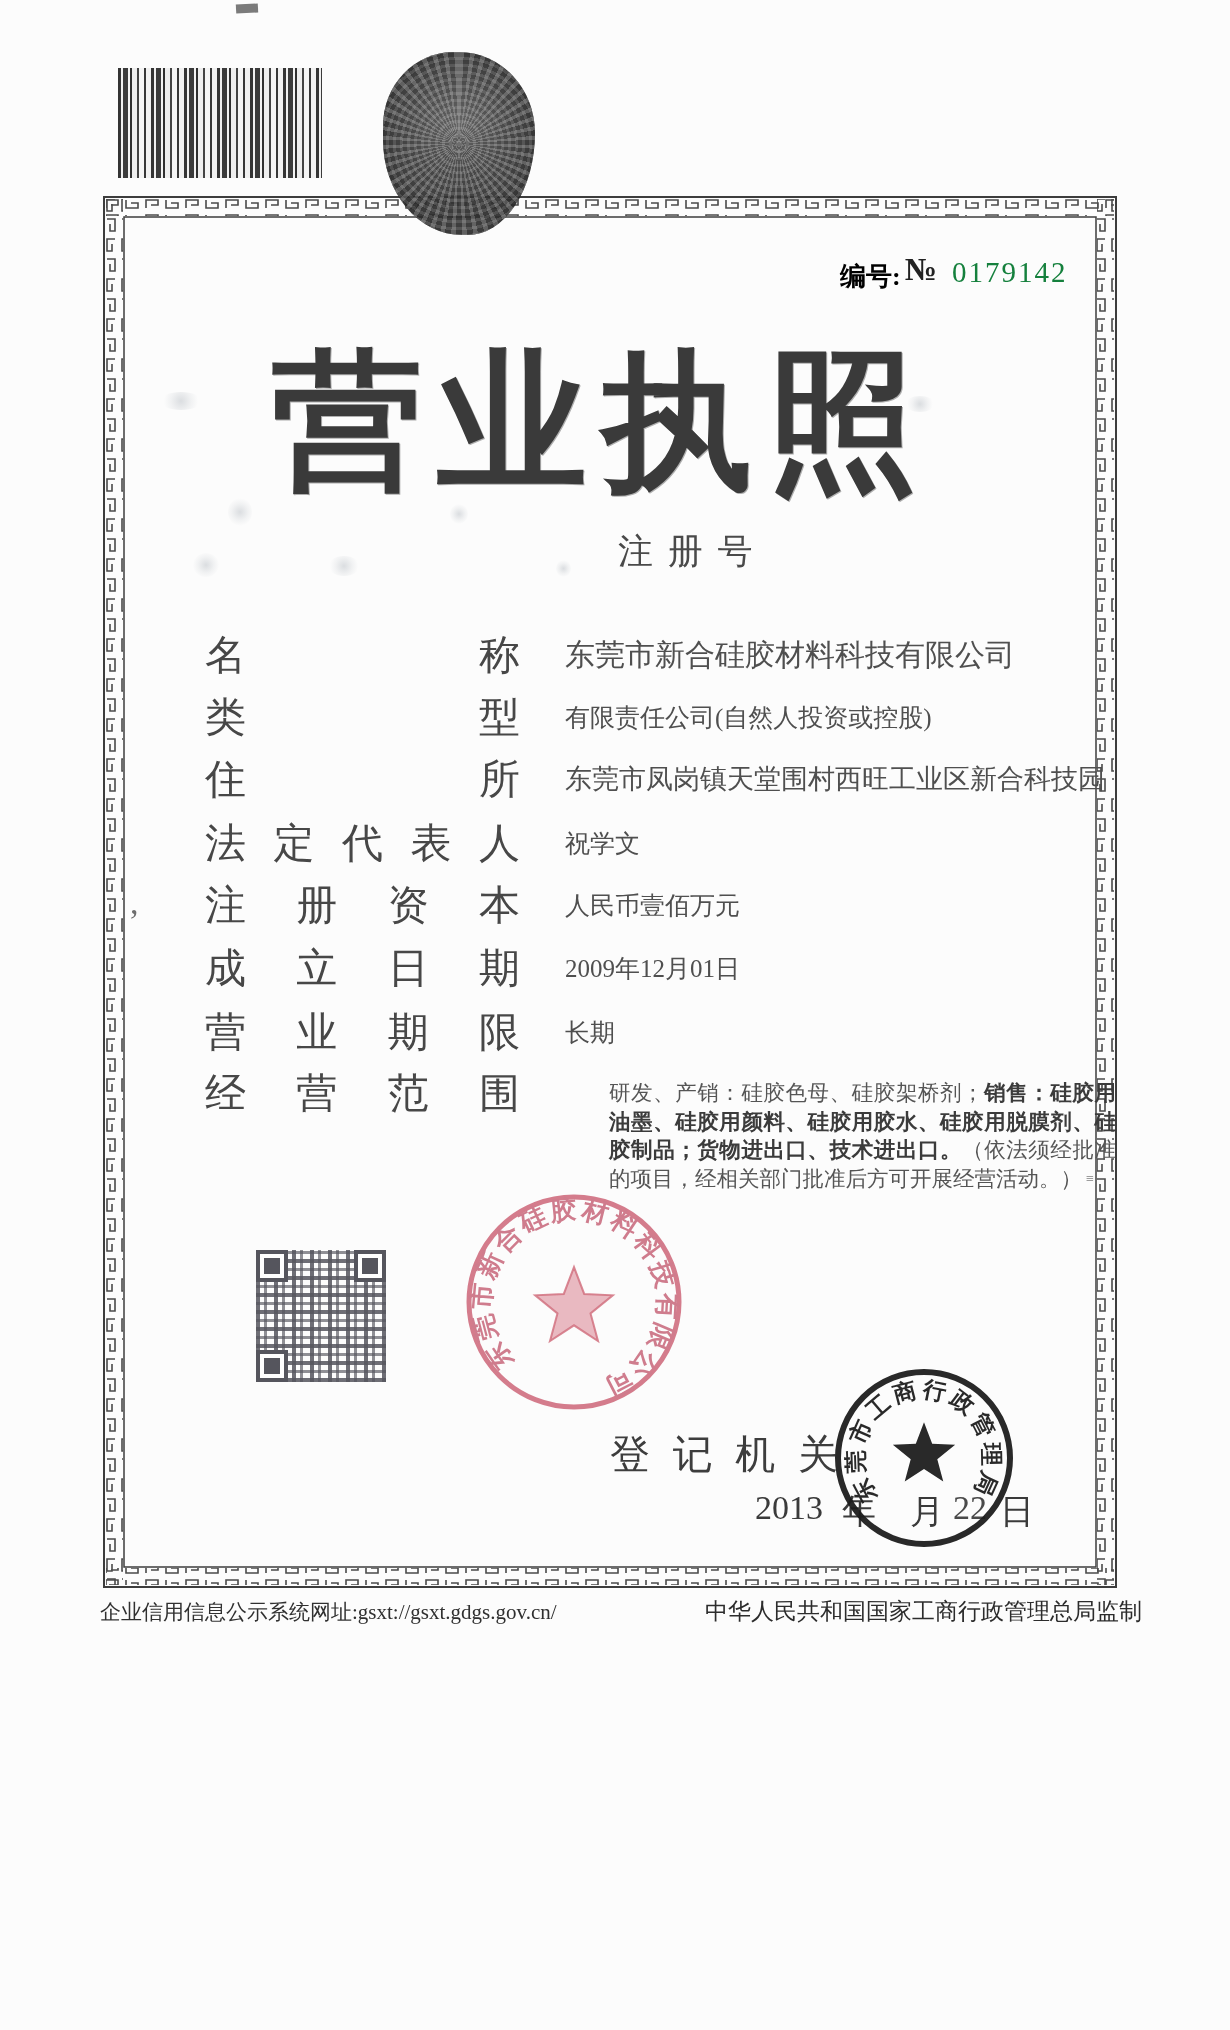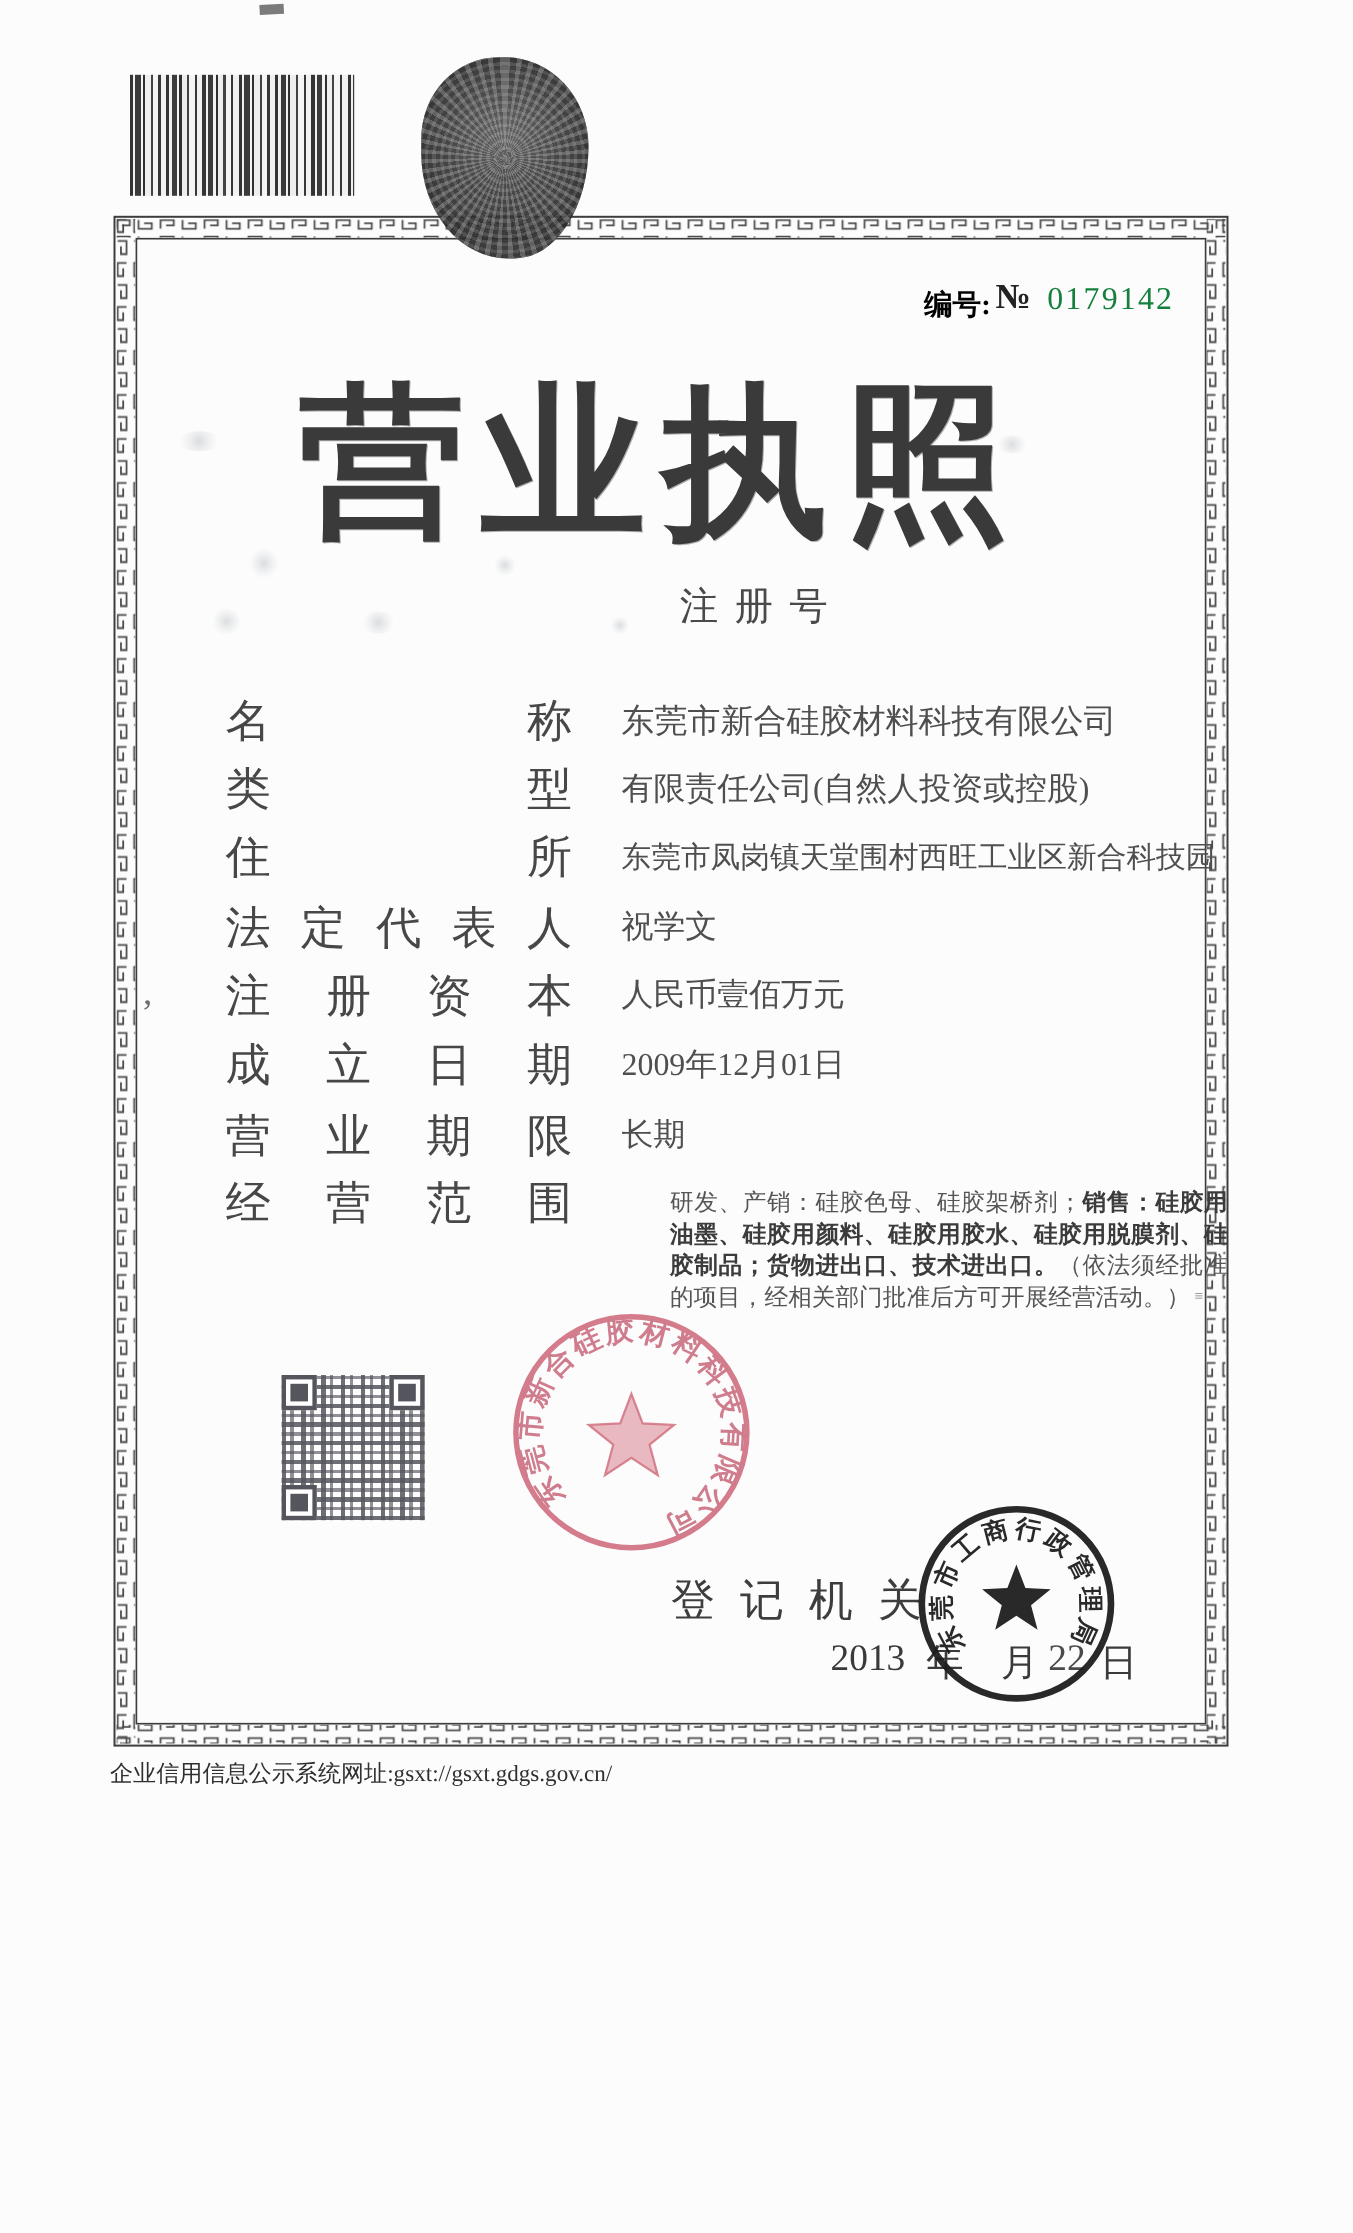--- a/index.html
+++ b/index.html
@@ -41,21 +41,21 @@
               text-shadow:1px 1px 0 rgba(110,110,110,.55);}
 
   
   .regno-label{position:absolute;left:618px;top:528px;font-size:35px;color:#4a4a4a;letter-spacing:3px;}
   .regno-value{position:absolute;left:772px;top:527px;font-size:36px;color:#4a4a4a;letter-spacing:1px;}
 
   
   .row{position:absolute;left:0;width:1230px;height:54px;display:flex;align-items:center;z-index:2;}
   .flabel{position:absolute;left:205px;width:315px;display:flex;justify-content:space-between;
           font-size:41px;color:#474747;font-weight:500;line-height:1;}
-  .fvalue{position:absolute;left:565px;font-size:29px;color:#4f4f4f;white-space:nowrap;}
+  .fvalue{position:absolute;left:565px;font-size:25px;color:#4f4f4f;white-space:nowrap;}
   .fvalue.small{font-size:27px;}
 
   
   .scope{position:absolute;left:565px;top:1079px;width:507px;font-size:21.5px;line-height:28.5px;
          text-align:justify;color:#555;z-index:2;margin-left:44px;}
   .scope .s-b{font-weight:700;color:#3b3b3b;}
   .scope .s-mark{display:inline-block;font-size:14px;color:#4a4a4a;opacity:.7;transform:translateY(-3px);margin-left:4px;}
   .comma-artifact{position:absolute;left:130px;top:884px;font-size:34px;color:#3f3f3f;opacity:.75;}
 
   
@@ -243,14 +243,15 @@
       <path id="blkArc" d="M48.0,131.6 A60,60 0 1,1 48.7,132.4" fill="none"></path>
     </defs>
     <circle cx="94" cy="93" r="86" fill="none" stroke="#1c1c1c" stroke-width="6"></circle>
     <path d="M0,-40 L10,-13.8 L38,-12.4 L16.2,5.3 L23.5,32.4 L0,17 L-23.5,32.4 L-16.2,5.3 L-38,-12.4 L-10,-13.8 Z" transform="translate(94,90) scale(0.82)" fill="#1c1c1c"></path>
     <text font-size="23" fill="#1c1c1c" letter-spacing="4" font-weight="700" font-family="Liberation Serif,serif">
       <textPath href="#blkArc">东莞市工商行政管理局</textPath>
     </text>
   </svg>
 
   <div class="footer-left">企业信用信息公示系统网址:gsxt://gsxt.gdgs.gov.cn/</div>
+  <div class="footer-right">中华人民共和国国家工商行政管理总局监制</div>
 
 </div>
 
 </body></html>

